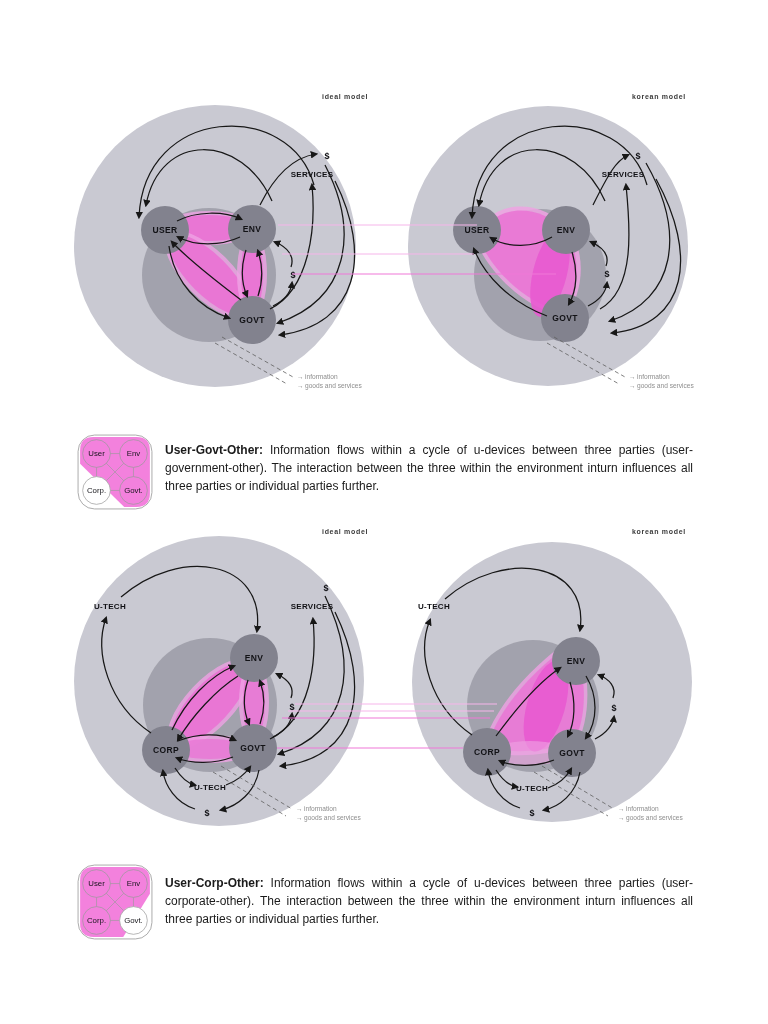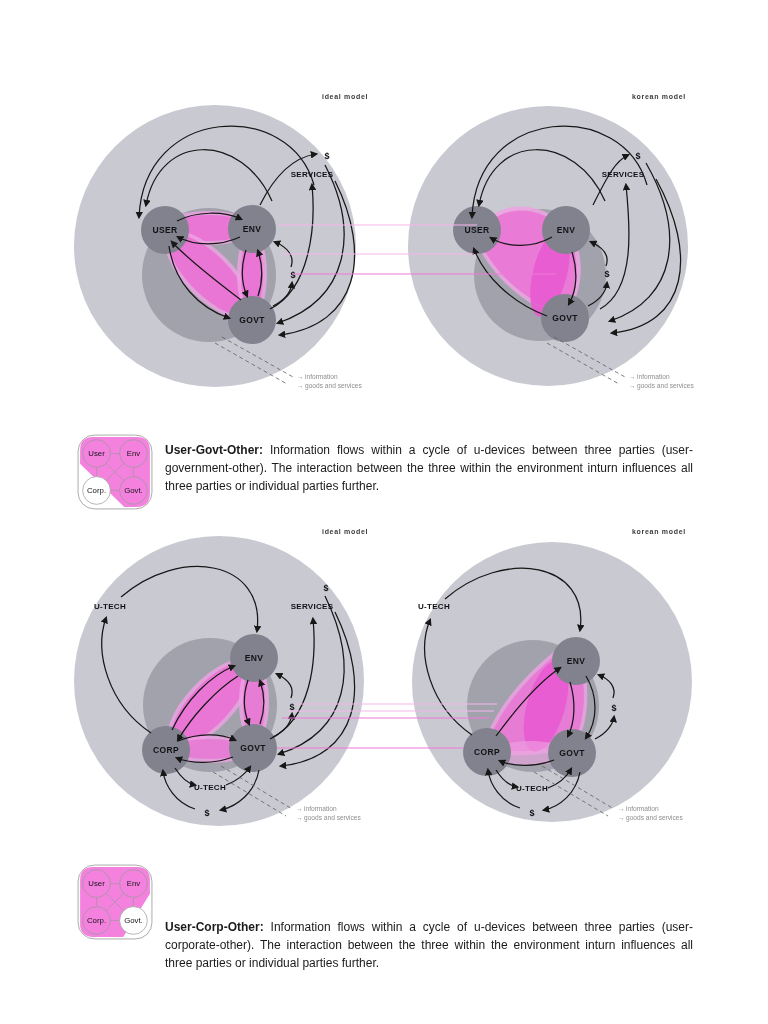--- a/index.html
+++ b/index.html
@@ -294,13 +294,13 @@
   <circle cx="20" cy="20" r="13.5" fill="#f381dd" stroke="#9a9a9a" stroke-width=".7"></circle>
   <circle cx="56" cy="20" r="13.5" fill="#f381dd" stroke="#9a9a9a" stroke-width=".7"></circle>
   <circle cx="20" cy="56" r="13.5" fill="#f381dd" stroke="#9a9a9a" stroke-width=".7"></circle>
   <circle cx="56" cy="56" r="13.5" fill="#ffffff" stroke="#9a9a9a" stroke-width=".7"></circle>
   <text class="legend-label" x="20" y="22.5">User</text>
   <text class="legend-label" x="56" y="22.5">Env</text>
   <text class="legend-label" x="20" y="58.5">Corp.</text>
   <text class="legend-label" x="56" y="58.5">Govt.</text>
 </svg>
 
-<p class="para" style="top:906px"><b>User-Corp-Other:</b> <span>Information flows within a cycle of u-devices between three parties (user-corporate-other). The interaction between the three within the environment  inturn influences all three parties or individual parties further.</span></p>
+<p class="para" style="top:862px"><b>User-Corp-Other:</b> <span>Information flows within a cycle of u-devices between three parties (user-corporate-other). The interaction between the three within the environment  inturn influences all three parties or individual parties further.</span></p>
 
 </body></html>

